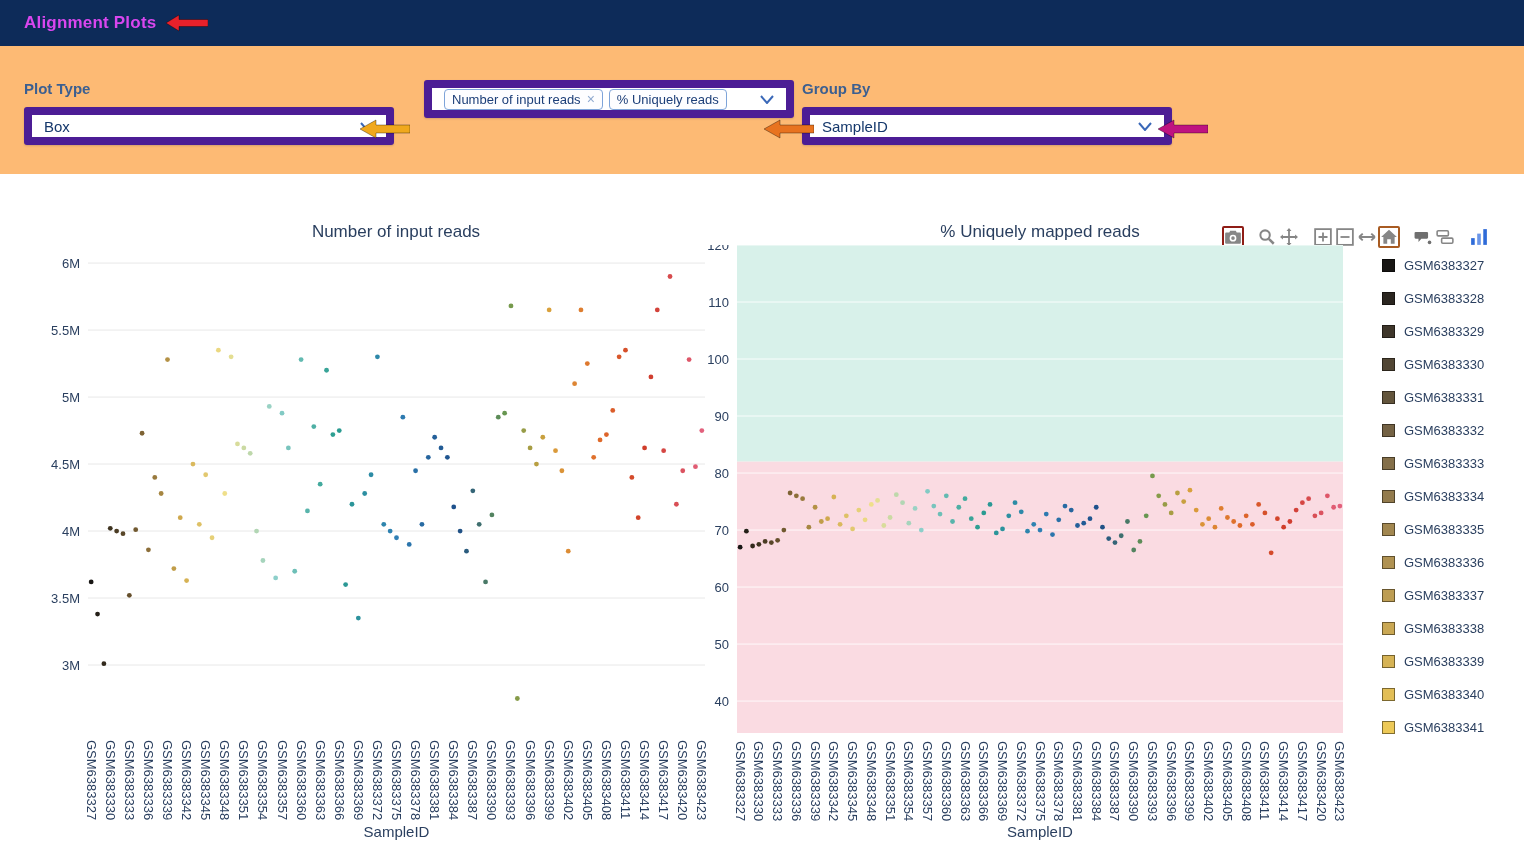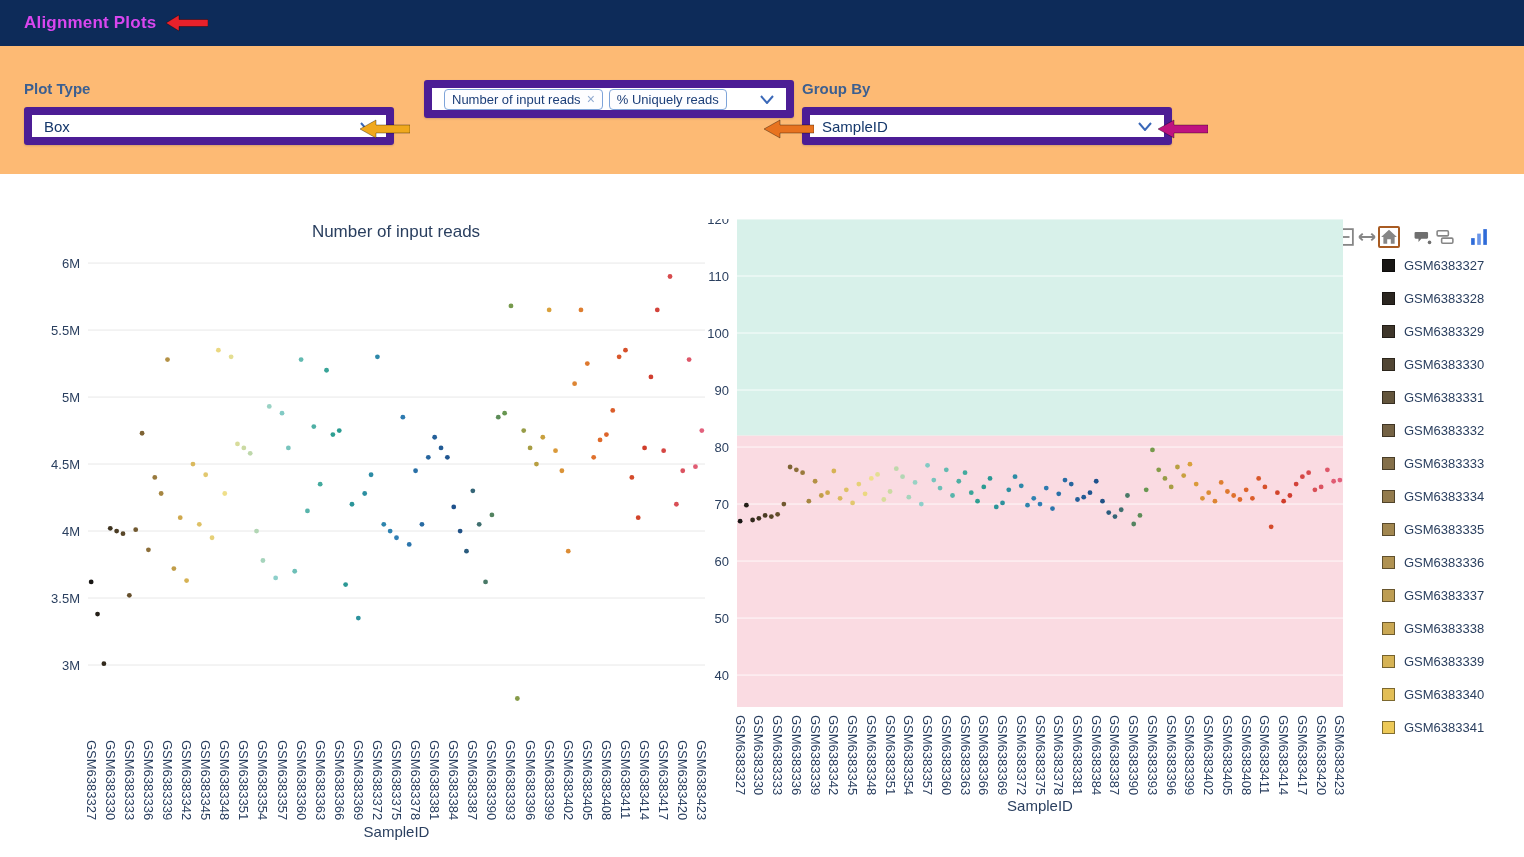--- a/index.html
+++ b/index.html
@@ -347,20 +347,21 @@
         <text x="602.9896907216495" y="495" transform="rotate(90 602.9896907216495 495)" text-anchor="start" font-size="13" fill="#2a3f5f">GSM6383411</text>
         <text x="622.0721649484536" y="495" transform="rotate(90 622.0721649484536 495)" text-anchor="start" font-size="13" fill="#2a3f5f">GSM6383414</text>
         <text x="641.1546391752578" y="495" transform="rotate(90 641.1546391752578 495)" text-anchor="start" font-size="13" fill="#2a3f5f">GSM6383417</text>
         <text x="660.2371134020618" y="495" transform="rotate(90 660.2371134020618 495)" text-anchor="start" font-size="13" fill="#2a3f5f">GSM6383420</text>
         <text x="679.319587628866" y="495" transform="rotate(90 679.319587628866 495)" text-anchor="start" font-size="13" fill="#2a3f5f">GSM6383423</text>
         <text x="378.5" y="592" text-anchor="middle" font-size="15" fill="#2a3f5f">SampleID</text>
       </svg>
   </div>
 
   <div class="chart" id="chart-right">
+    <div class="chart-title">% Uniquely mapped reads</div>
     <svg id="svg-right" width="660" height="600">
         <rect x="37" y="0" width="606" height="216.63551401869162" fill="#d8f1ea"></rect>
         <rect x="37" y="216.63551401869162" width="606" height="271.36448598130835" fill="#fadbe2"></rect>
         <line x1="37" x2="643" y1="0" y2="0" stroke="rgba(255,255,255,0.85)" stroke-width="1"></line>
         <text x="29" y="4.5" text-anchor="end" font-size="13" fill="#2a3f5f">120</text>
         <line x1="37" x2="643" y1="57.00934579439253" y2="57.00934579439253" stroke="rgba(255,255,255,0.85)" stroke-width="1"></line>
         <text x="29" y="61.50934579439253" text-anchor="end" font-size="13" fill="#2a3f5f">110</text>
         <line x1="37" x2="643" y1="114.01869158878506" y2="114.01869158878506" stroke="rgba(255,255,255,0.85)" stroke-width="1"></line>
         <text x="29" y="118.51869158878506" text-anchor="end" font-size="13" fill="#2a3f5f">100</text>
         <line x1="37" x2="643" y1="171.02803738317758" y2="171.02803738317758" stroke="rgba(255,255,255,0.85)" stroke-width="1"></line>

